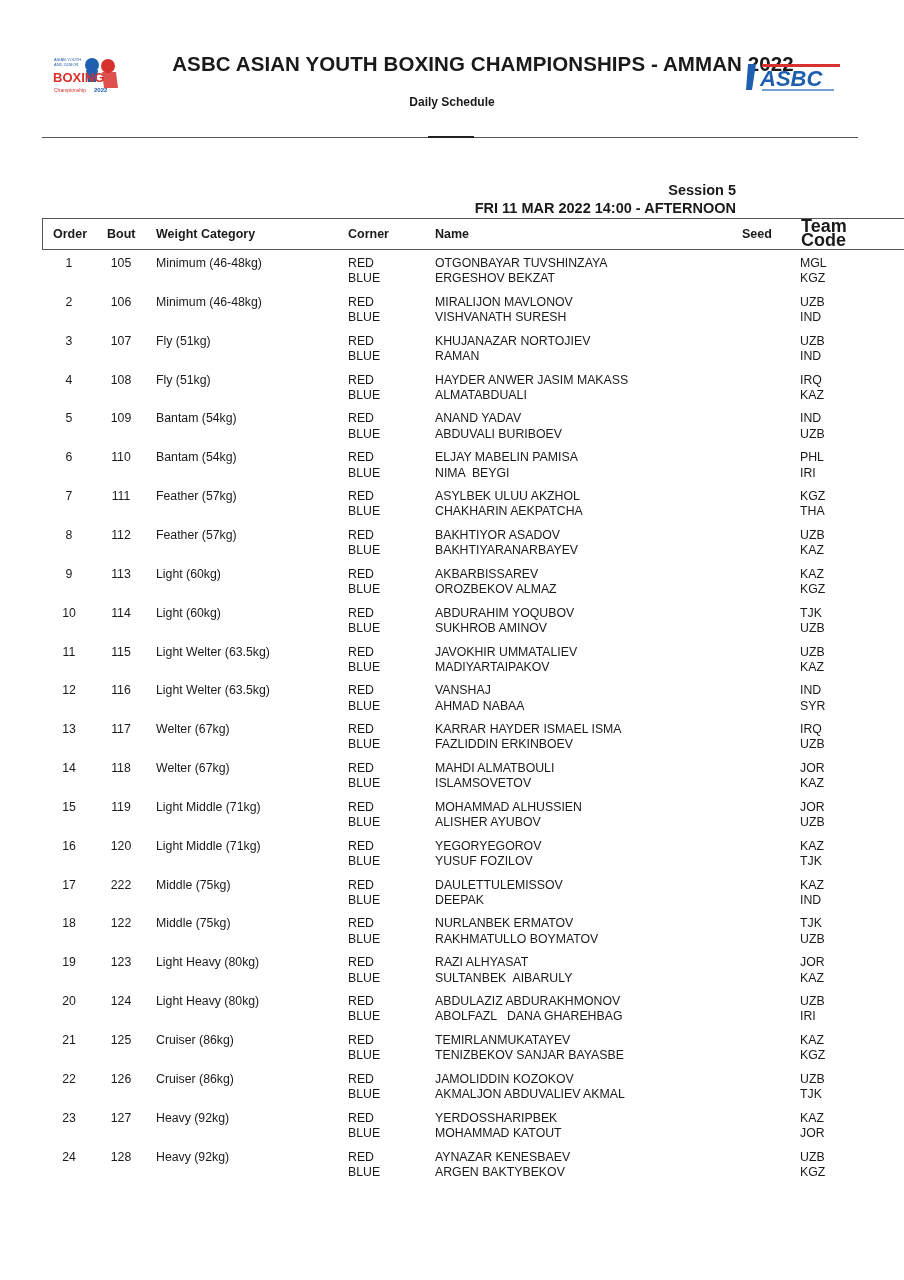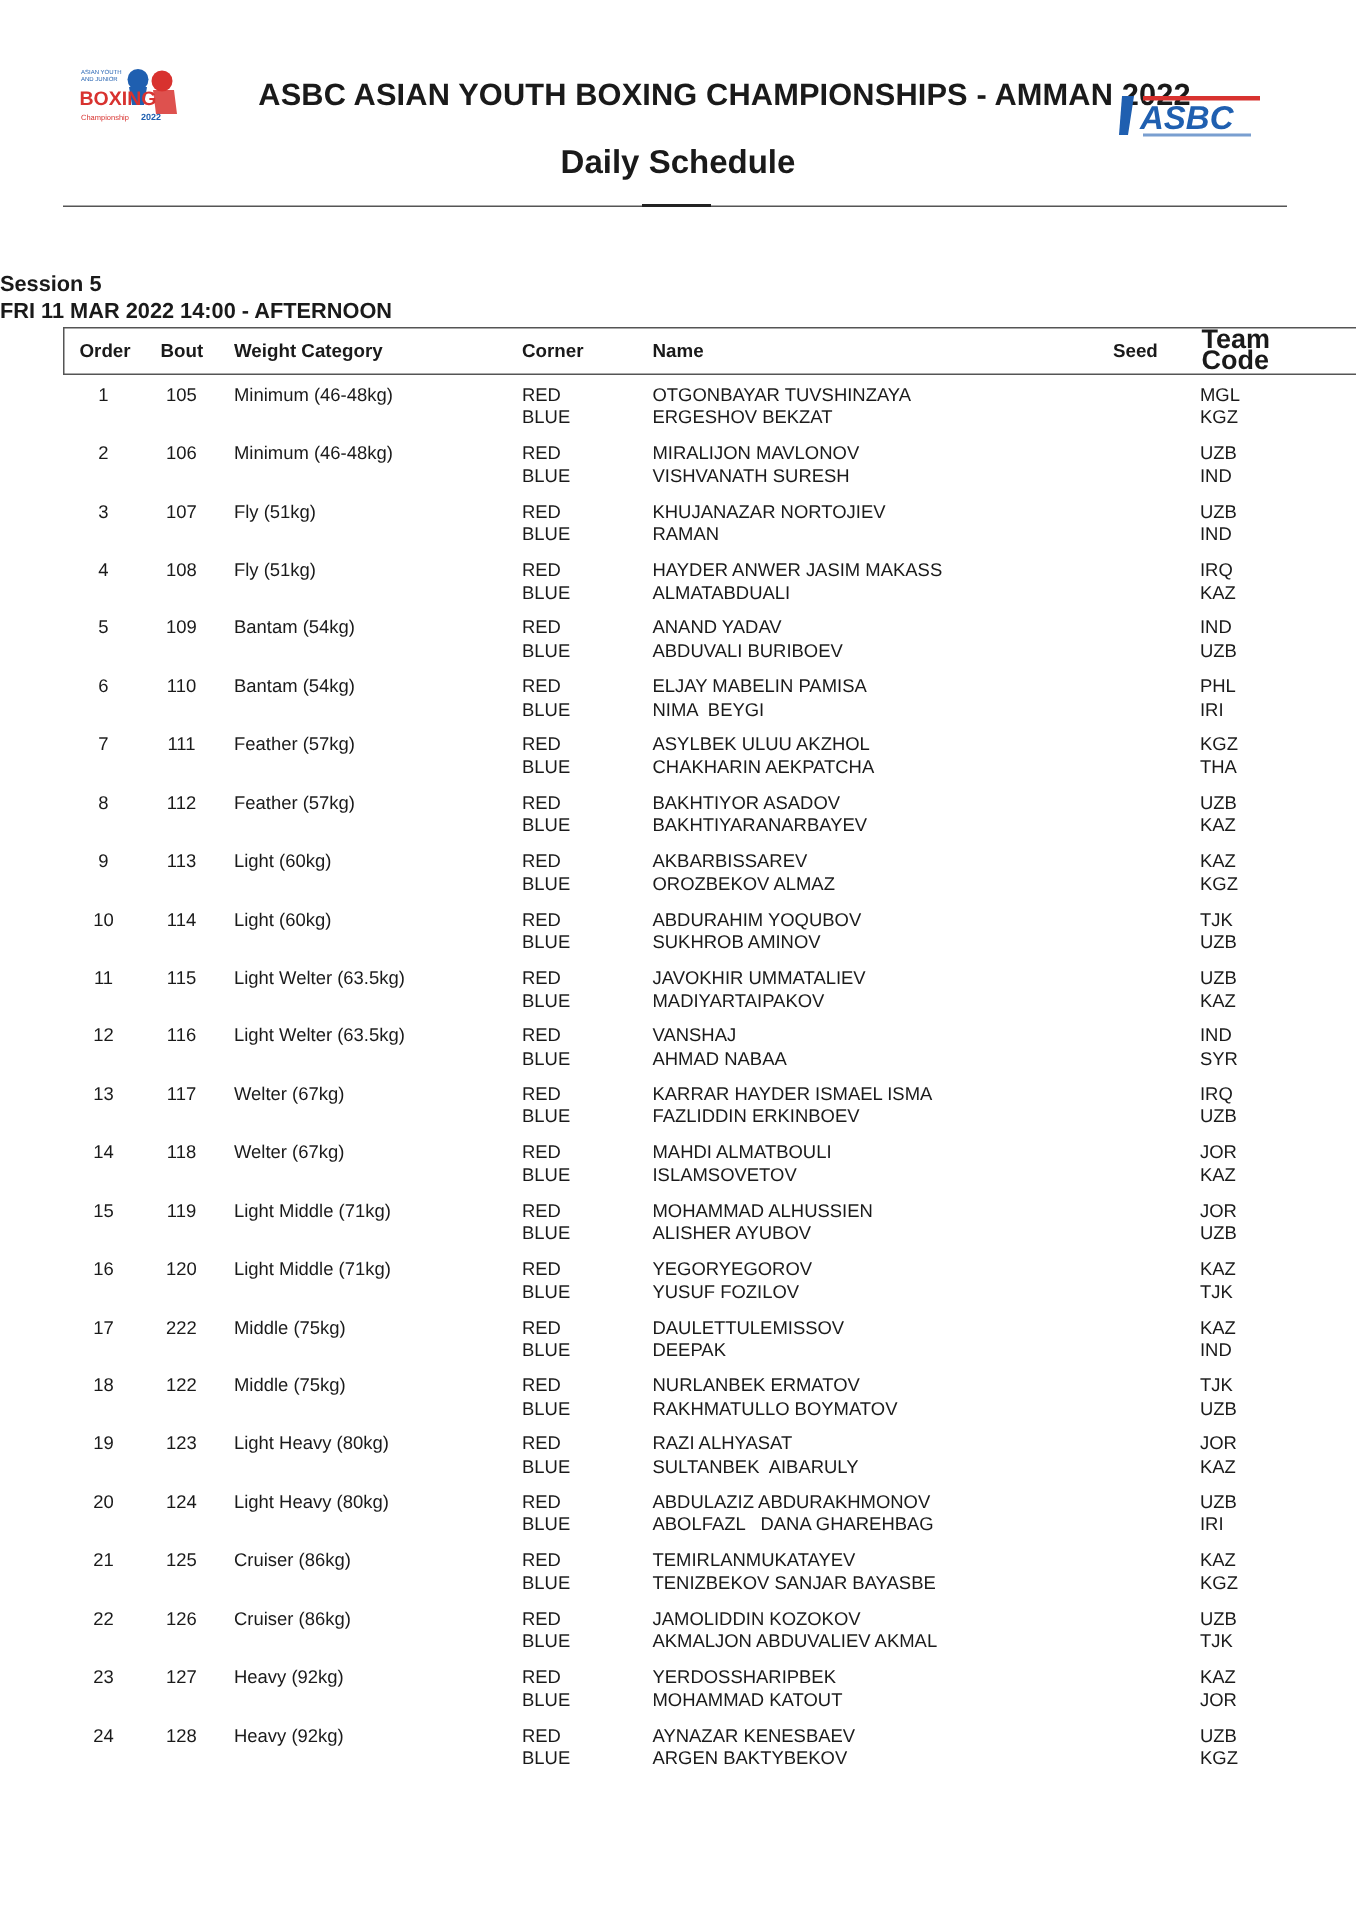--- a/index.html
+++ b/index.html
@@ -1,26 +1,26 @@
 <!DOCTYPE html>
 <html><head>
 <meta charset="utf-8">
 <style>
   html, body { margin:0; padding:0; background:#ffffff; }
   body { width:904px; height:1280px; position:relative; overflow:hidden;
          font-family:"Liberation Sans", sans-serif; color:#1a1a1a; }
-  .logo-left { position:absolute; left:52px; top:40px; width:72px; height:46px; }
+  .logo-left { position:absolute; left:52px; top:52px; width:72px; height:46px; }
   .logo-right { position:absolute; left:742px; top:60px; width:100px; height:36px; }
   .title { position:absolute; left:0; width:904px; top:52px; text-align:center;
            font-size:20.5px; font-weight:bold; letter-spacing:0.1px;padding-left:31px; }
   .subtitle { position:absolute; left:0; width:904px; top:95px; text-align:center;
-              font-size:22px; font-weight:bold; }
+              font-size:12px; font-weight:bold; }
   .rule { position:absolute; left:42px; width:816px; top:137px; height:1px; background:#555; }
   .rule-mid { position:absolute; left:428px; width:46px; top:136px; height:2px; background:#222; }
-  .session { position:absolute; left:0; width:736px; top:181px; text-align:left;
+  .session { position:absolute; left:0; width:736px; top:181px; text-align:right;
              font-size:14.5px; font-weight:bold; line-height:18px; }
   .thead { position:absolute; left:42px; width:816px; top:218px; height:30px;
            border-top:1.5px solid #555; border-bottom:1.5px solid #555; border-left:1.5px solid #555;
            font-size:12.5px; font-weight:bold;padding-left:48px; }
   .th { position:absolute; top:8px; }
   .th-team { position:absolute; left:758px; top:0px; line-height:14px; font-size:18px; }
   .rows { position:absolute; left:0; top:256px; width:904px; }
   .row { position:absolute; left:0; width:904px; height:32px; font-size:12.3px; line-height:15.3px; }
   .c { position:absolute; top:0; }
   .c-order { left:52px; width:34px; text-align:center; }

